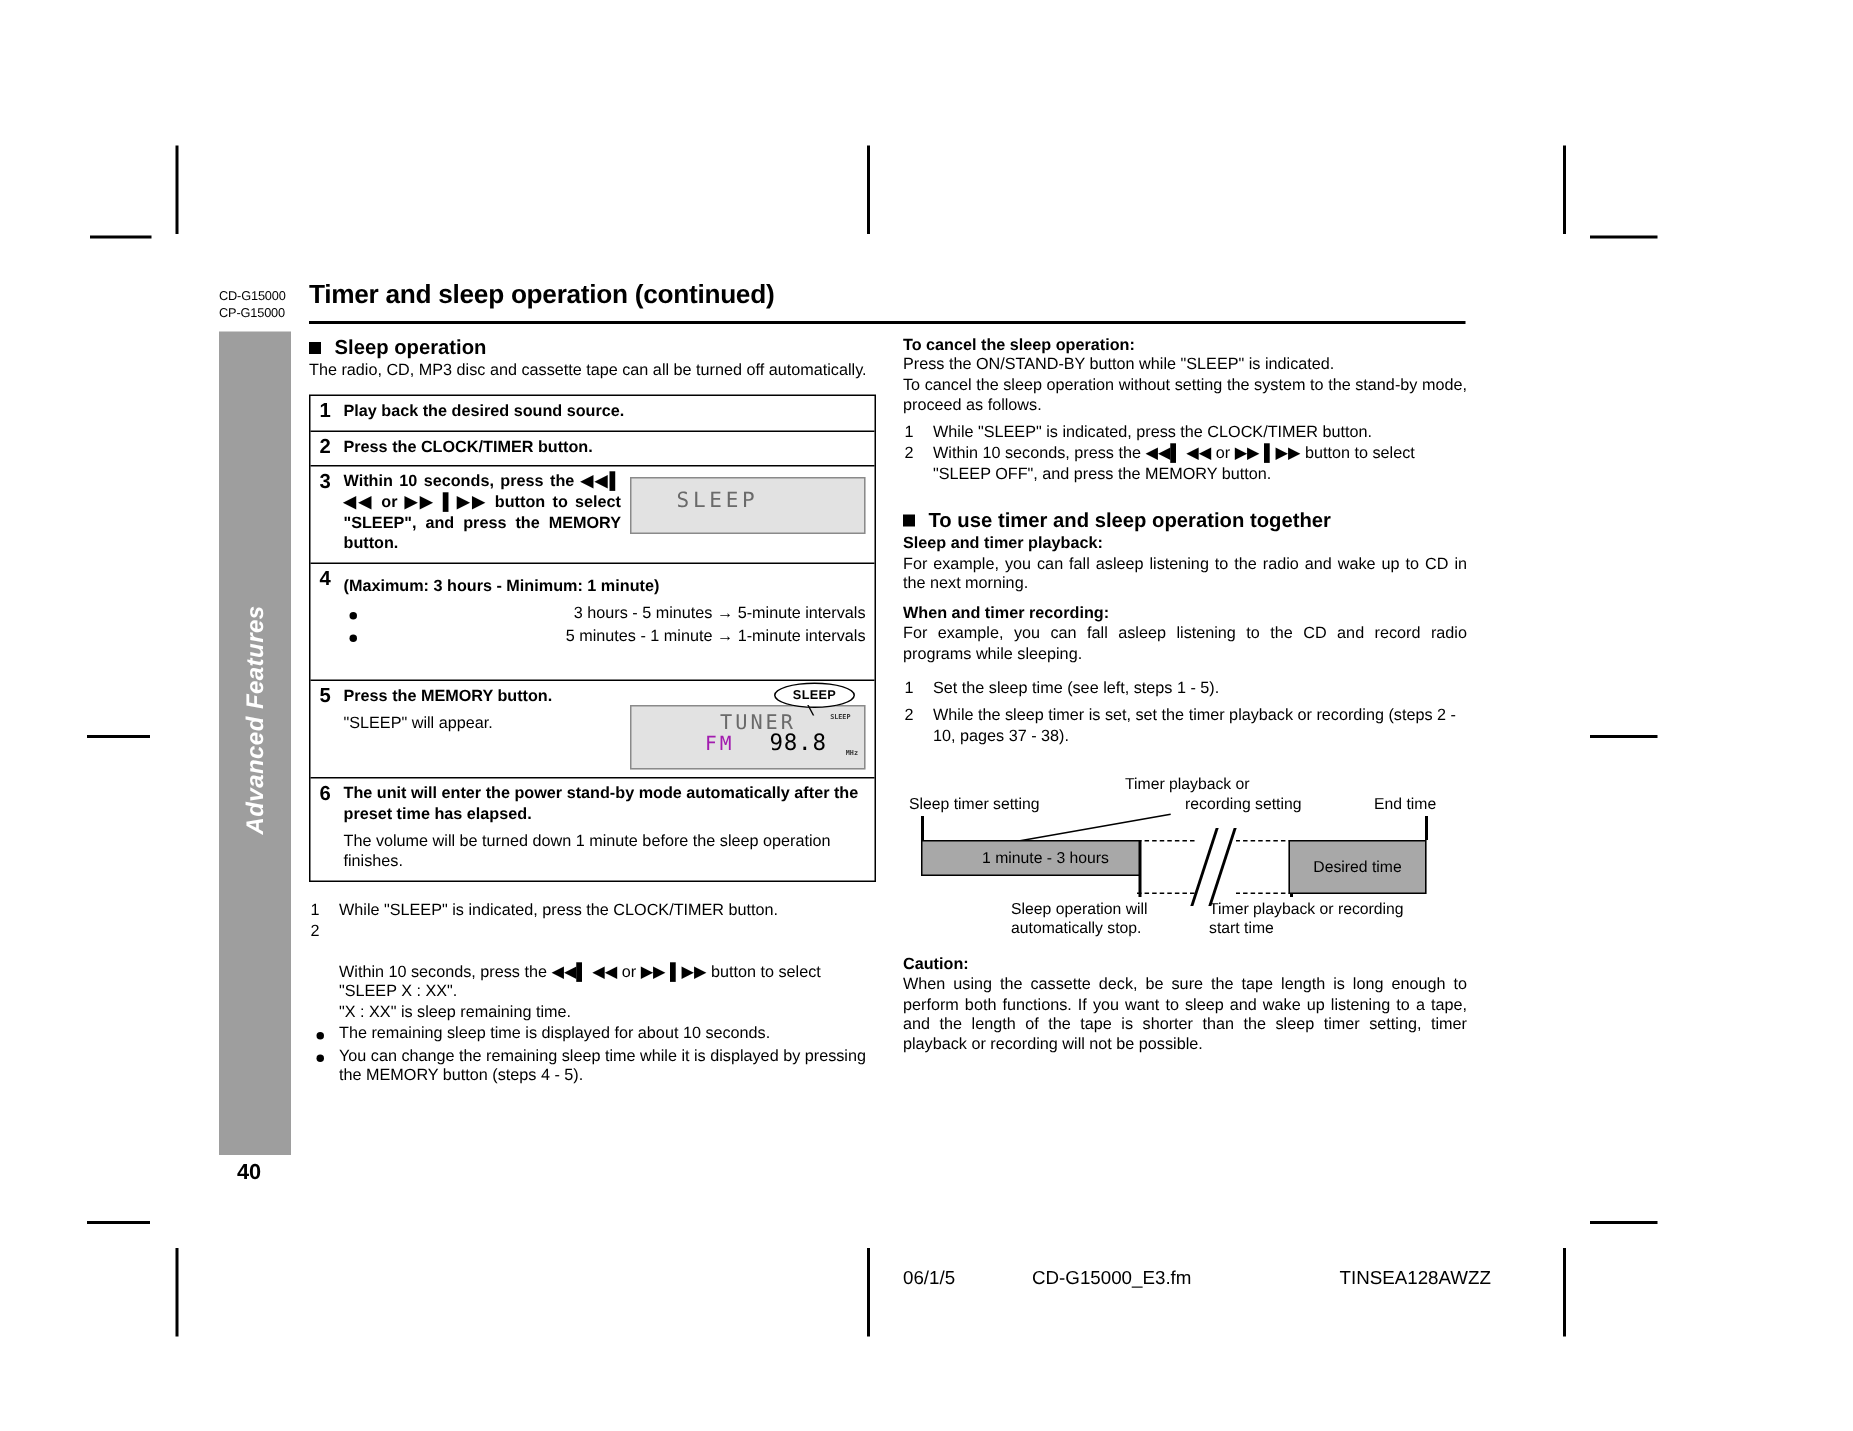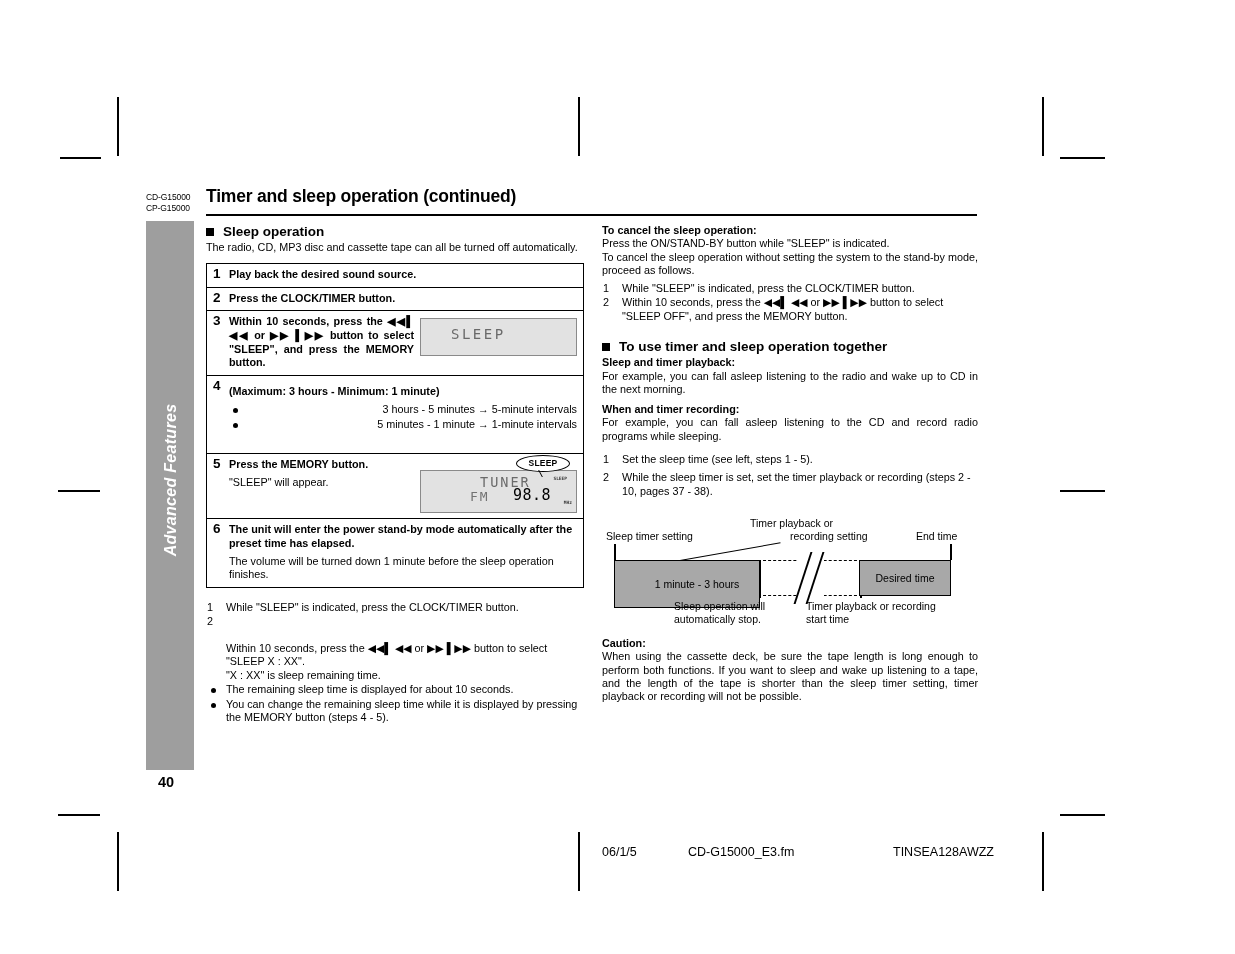--- a/index.html
+++ b/index.html
@@ -165,21 +165,21 @@
     font-size: 13.5px;
     letter-spacing: 2px;
     color: #6a6a6a;
     margin-left: 31px;
   }
   .lcd-b .seg-fm {
     position: absolute;
     left: 49px; top: 19px;
     font-size: 13px;
     letter-spacing: 2px;
-    color: #737373;
+    color: #a21caf;
   }
   .lcd-b .seg-freq {
     position: absolute;
     left: 92px; top: 18px;
     font-size: 15px;
     letter-spacing: 0.5px;
     color: #000000;
   }
   .lcd-b .seg-mhz {
     position: absolute;
@@ -451,21 +451,21 @@
 
       <div class="dg-leader" style="left:78px; top:52px; width:102px; transform: rotate(-10deg);"></div>
 
       <div class="dg-dash-top" style="left:156px; top:52px; width:104px;"></div>
       <div class="dg-dash-bot" style="left:156px; top:87px; width:104px;"></div>
 
       <div class="dg-white-mask" style="left:196px; top:48px; width:26px; height:44px;"></div>
       <div class="dg-slash" style="left:200px; top:44px; height:52px;"></div>
       <div class="dg-slash" style="left:212px; top:44px; height:52px;"></div>
 
-      <div class="dg-bar" style="left:12px; top:52px; width:146px; height:48px;padding-left:20px;">1 minute - 3 hours</div>
+      <div class="dg-bar" style="left:12px; top:52px; width:146px; height:24px;padding-left:20px;">1 minute - 3 hours</div>
       <div class="dg-bar" style="left:257px; top:52px; width:92px; height:36px;">Desired time</div>
 
       <div class="dg-label" style="left:72px; top:92px;">Sleep operation will</div>
       <div class="dg-label" style="left:72px; top:105px;">automatically stop.</div>
       <div class="dg-label" style="left:204px; top:92px;">Timer playback or recording</div>
       <div class="dg-label" style="left:204px; top:105px;">start time</div>
     </div>
 
     <div class="gap-sm"></div>
     <div class="sub-head">Caution:</div>

